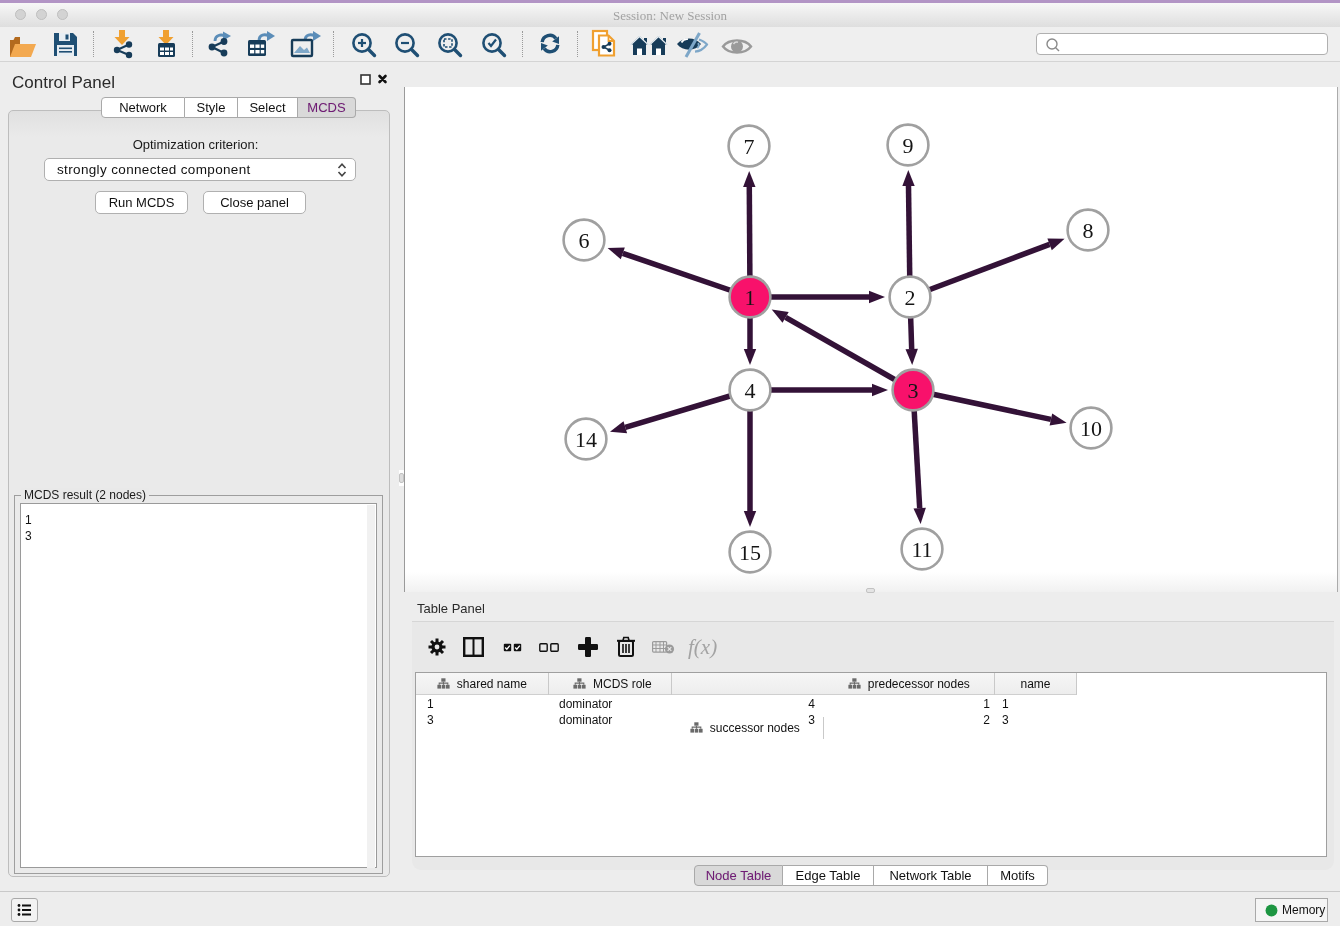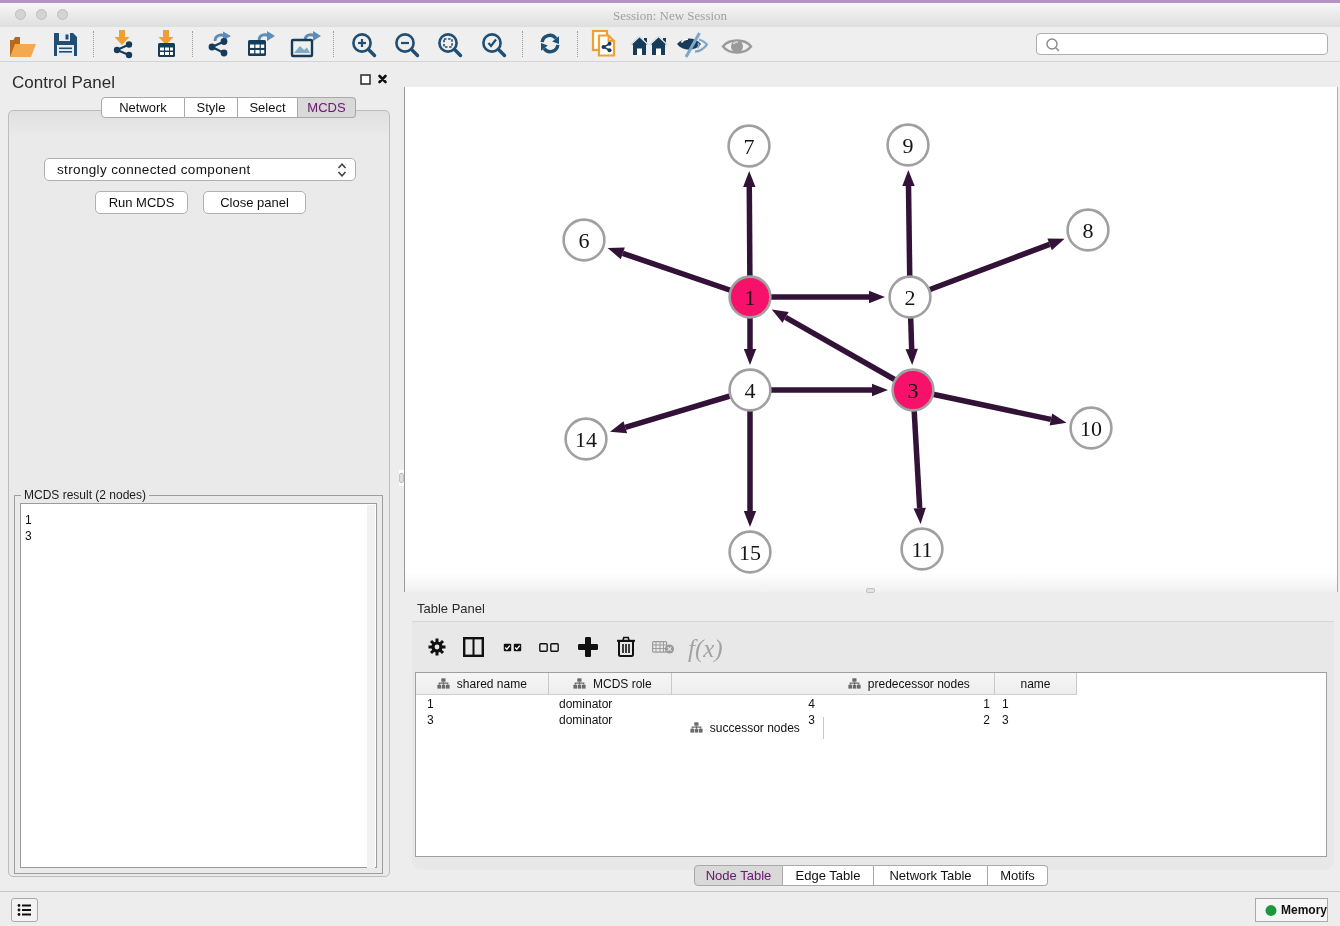--- a/index.html
+++ b/index.html
@@ -203,20 +203,21 @@
       <rect x="1" y="1" width="9" height="9" fill="#fff" stroke="#333" stroke-width="1.6"></rect>
       <path d="M19.5 2 L25.5 8 M25.5 2 L19.5 8" stroke="#111" stroke-width="2.6" stroke-linecap="round"></path>
     </svg>
     <div class="tabs" style="left:78px; top:35px; height:21px;">
       <div class="tab first" style="width:84px;margin-left:23px;">Network</div>
       <div class="tab" style="width:53px;">Style</div>
       <div class="tab" style="width:60px;">Select</div>
       <div class="tab last sel" style="width:58px;">MCDS</div>
     </div>
     <div id="cbox"></div>
+    <div id="optlabel">Optimization criterion:</div>
     <div id="optsel">strongly connected component
       <svg style="position:absolute; right:8px; top:3px;" width="10" height="16" viewBox="0 0 10 16">
         <path d="M1.5 6 L5 2.2 L8.5 6" fill="none" stroke="#444" stroke-width="1.6"></path>
         <path d="M1.5 10 L5 13.8 L8.5 10" fill="none" stroke="#444" stroke-width="1.6"></path>
       </svg>
     </div>
     <div class="btn" style="left:95px; width:93px;">Run MCDS</div>
     <div class="btn" style="left:203px; width:103px;">Close panel</div>
     <div id="fieldset">
       <div id="fslegend">MCDS result (2 nodes)</div>
@@ -343,21 +344,21 @@
       <svg class="abs" style="left:248px;top:49px;" width="23" height="13" viewBox="0 0 23 13">
           <rect x="0.6" y="0.6" width="14" height="10.5" rx="1" fill="none" stroke="#9b9b9b" stroke-width="1.2"></rect>
 <line x1="0.6" y1="4" x2="14.6" y2="4" stroke="#9b9b9b" stroke-width="1"></line>
           <line x1="0.6" y1="7.5" x2="14.6" y2="7.5" stroke="#9b9b9b" stroke-width="1"></line>
 <line x1="4" y1="0.6" x2="4" y2="11" stroke="#9b9b9b" stroke-width="1"></line>
           <line x1="8" y1="0.6" x2="8" y2="11" stroke="#9b9b9b" stroke-width="1"></line>
           <line x1="11.5" y1="0.6" x2="11.5" y2="11" stroke="#9b9b9b" stroke-width="1"></line>
 <circle cx="17.5" cy="8" r="4.6" fill="#9b9b9b"></circle>
           <path d="M15.7 6.2 L19.3 9.8 M19.3 6.2 L15.7 9.8" stroke="#e9e9e9" stroke-width="1.2"></path>
         </svg>
-      <div class="abs" style="left:284px;top:43px;font-family:'Liberation Serif',serif;font-style:italic;font-size:25px;color:#a3a3a3;">f(x)</div>
+      <div class="abs" style="left:284px;top:43px;font-family:'Liberation Serif',serif;font-style:italic;font-size:21px;color:#a3a3a3;">f(x)</div>
     </div>
     <div id="ttable">
       <div id="thead">
         <div class="hcol" style="left:0px;width:133px;"><svg width="13" height="11" viewBox="0 0 13 11" style="vertical-align:-1px;">
               <rect x="4.3" y="0.3" width="4.2" height="3.4" fill="#6a6a6a"></rect>
               <rect x="0.4" y="6.8" width="3.6" height="3.8" fill="#6a6a6a"></rect>
               <rect x="4.7" y="6.8" width="3.6" height="3.8" fill="#6a6a6a"></rect>
               <rect x="9" y="6.8" width="3.6" height="3.8" fill="#6a6a6a"></rect>
               <path d="M6.4 3.7 L6.4 5.1 M2.2 6.8 L2.2 5.1 L10.8 5.1 L10.8 6.8 M6.5 5.1 L6.5 6.8" fill="none" stroke="#6a6a6a" stroke-width="1.1"></path>
             </svg>&nbsp; shared name</div>
@@ -416,16 +417,16 @@
         <circle cx="7" cy="11" r="1.4" fill="#111"></circle>
           <rect x="10" y="10" width="9" height="2" fill="#111"></rect>
         <circle cx="7" cy="15.5" r="1.4" fill="#111"></circle>
           <rect x="10" y="14.5" width="9" height="2" fill="#111"></rect>
       </svg>
     </div>
     <div id="membtn">
         <svg width="13" height="13" viewBox="0 0 14 14" style="margin-left:9px;">
           <circle cx="7" cy="7" r="6.4" fill="#1d9642"></circle>
         </svg>
-        <span style="margin-left:4px;font-weight:bold;">Memory</span>
+        <span style="margin-left:4px;">Memory</span>
       </div>
   </div>
 </div>
 
 </body></html>

